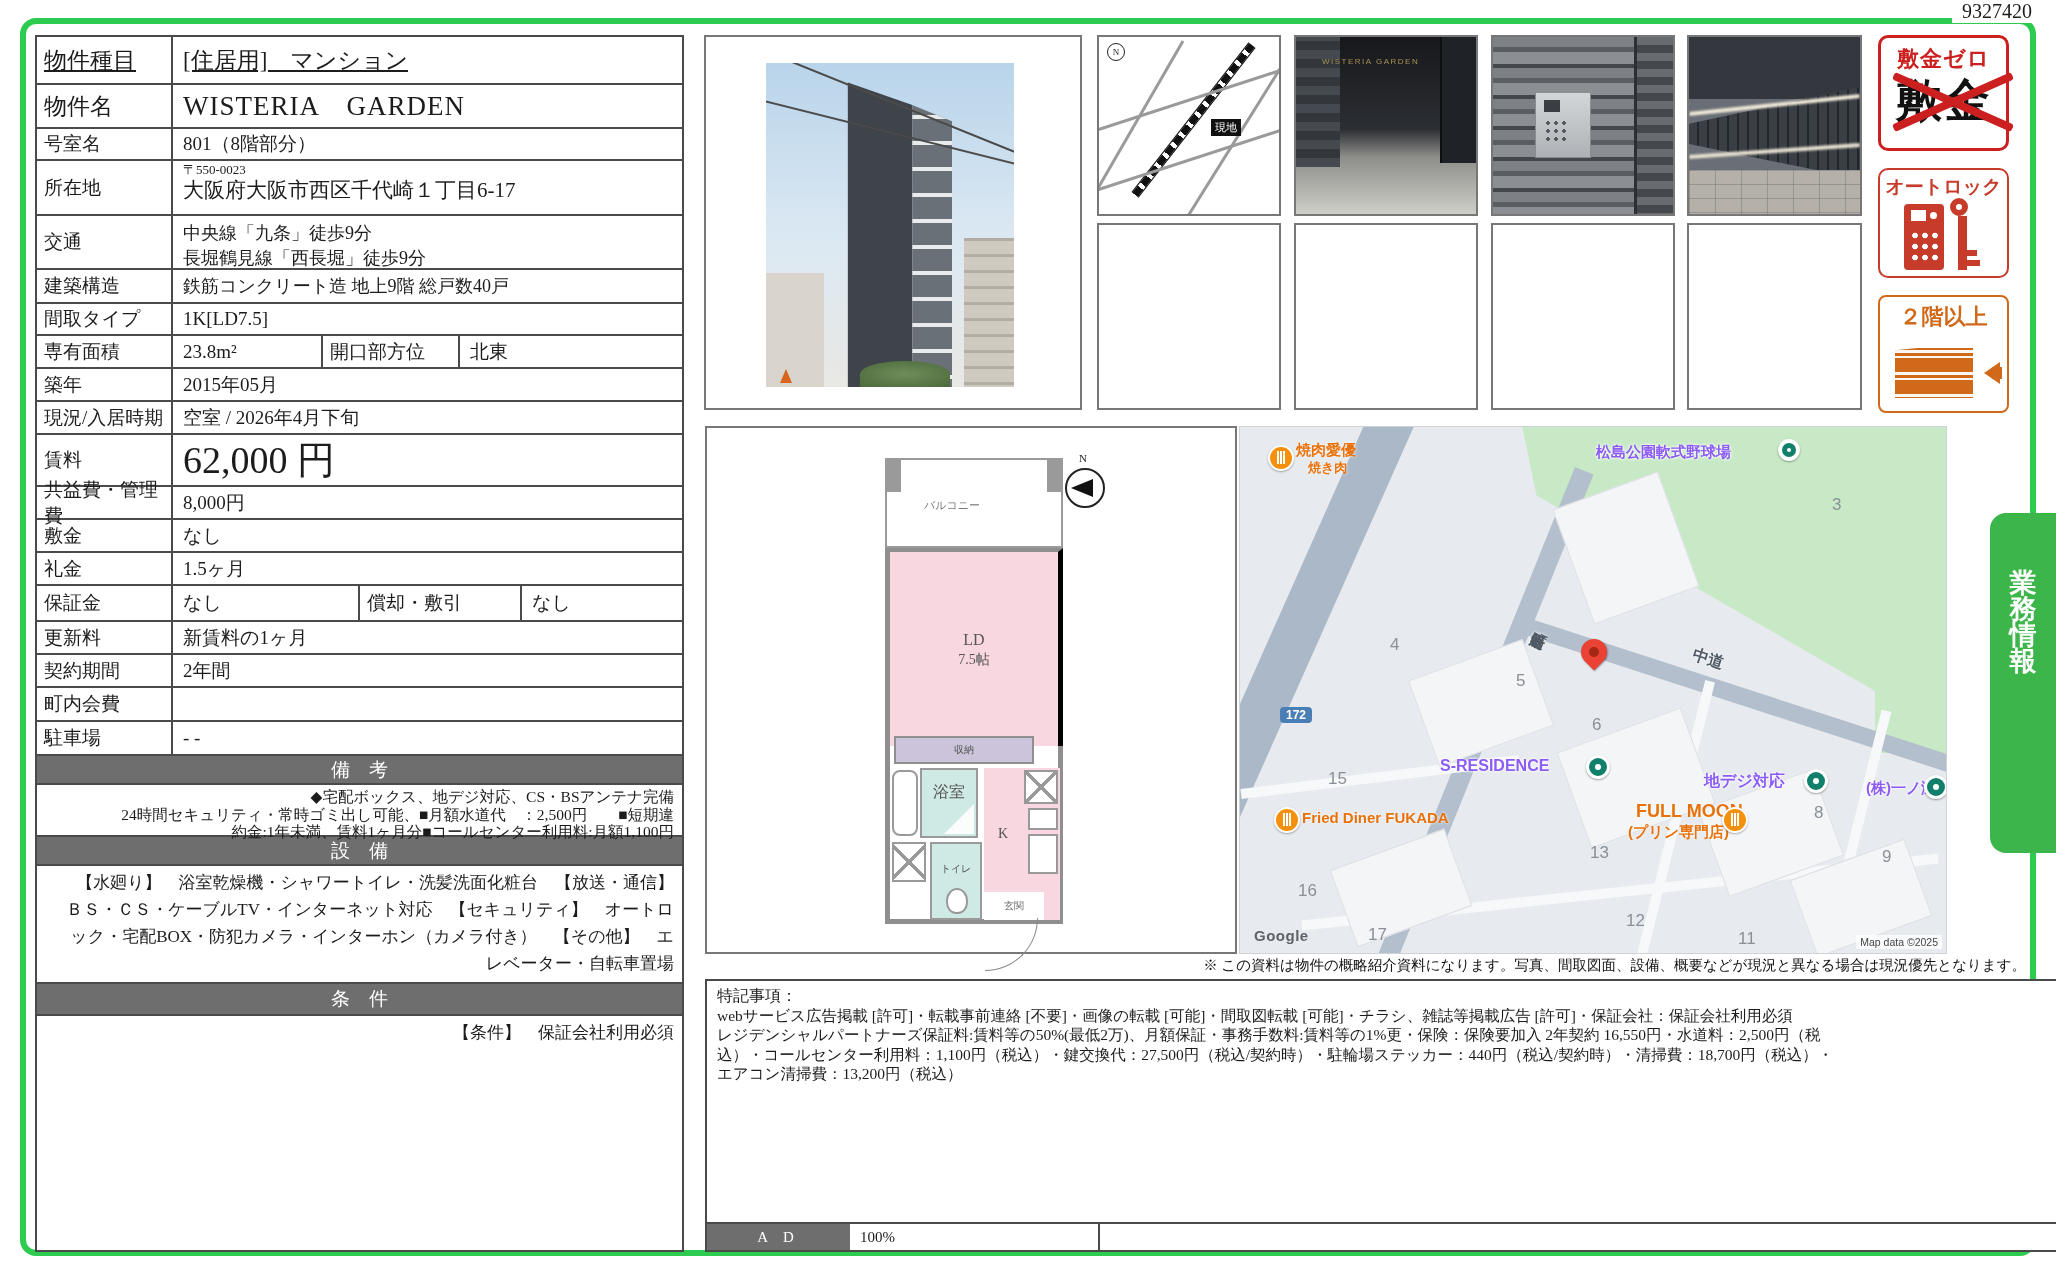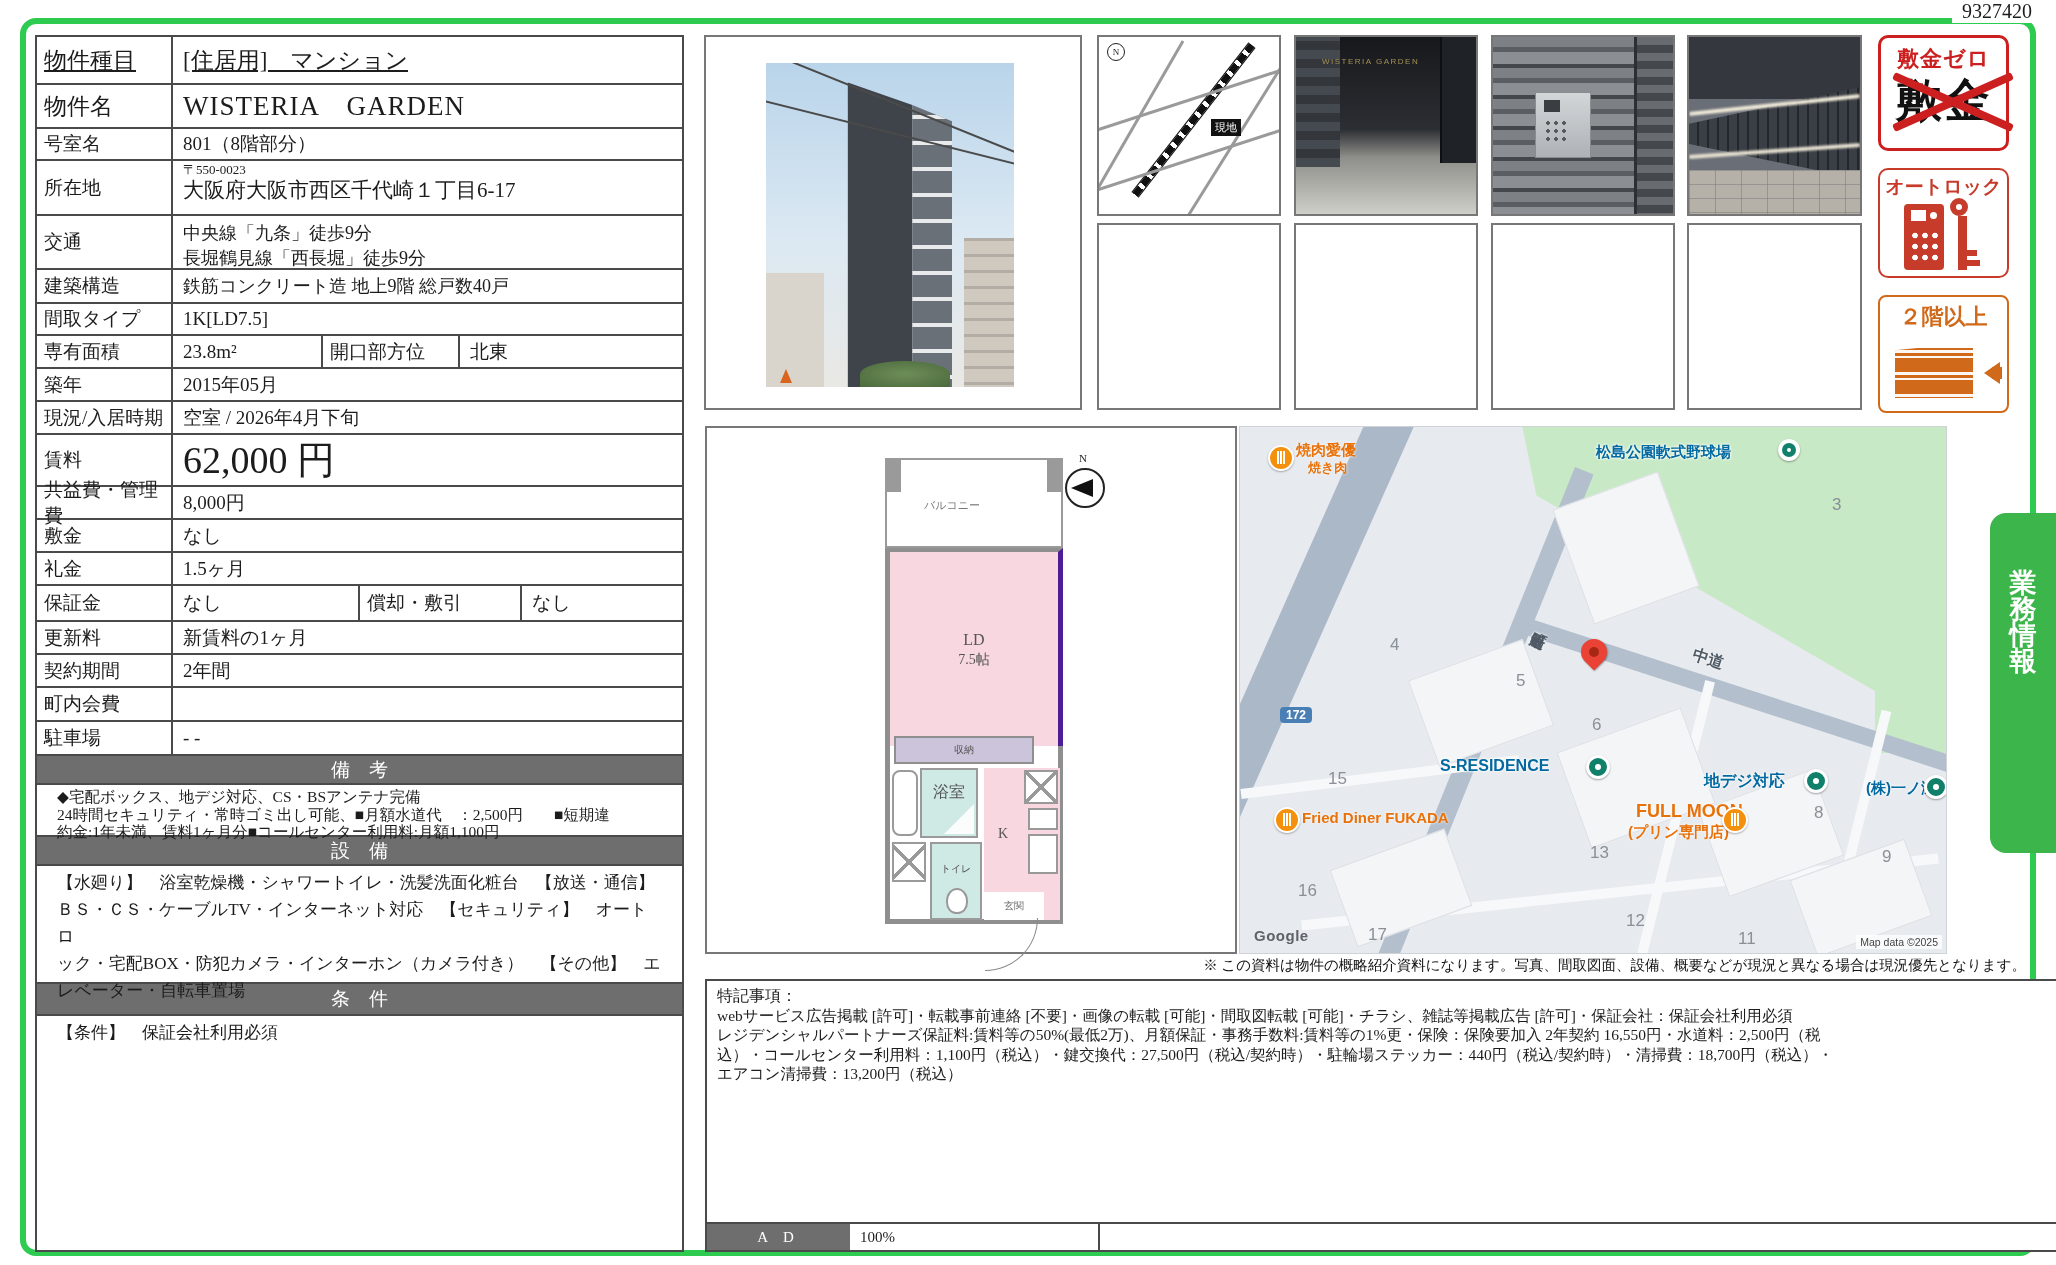--- a/index.html
+++ b/index.html
@@ -15,21 +15,21 @@
           border:2px solid #4a4a4a;box-sizing:border-box;background:#fff;}
   .row{display:flex;border-top:2px solid #4a4a4a;box-sizing:border-box;align-items:stretch;}
   .row:first-child{border-top:none;text-decoration:underline;}
   .lbl{width:136px;flex:none;border-right:2px solid #4a4a4a;box-sizing:border-box;
        padding:3px 7px;font-size:19px;display:flex;align-items:center;}
   .val{flex:1;padding:3px 10px;font-size:19px;display:flex;align-items:center;box-sizing:border-box;}
   .lbl2{flex:none;border-left:2px solid #4a4a4a;border-right:2px solid #4a4a4a;
         box-sizing:border-box;padding:3px 7px;font-size:19px;display:flex;align-items:center;}
   .secbar{background:#6e6e6e;color:#fff;text-align:center;font-size:19px;
           display:flex;align-items:center;justify-content:center;border-top:2px solid #4a4a4a;box-sizing:border-box;}
-  .sectext{border-top:2px solid #4a4a4a;box-sizing:border-box;padding:3px 20px;font-size:15.5px;line-height:17.5px;}
+  .sectext{border-top:2px solid #4a4a4a;box-sizing:border-box;padding:3px 8px;font-size:15.5px;line-height:17.5px;text-align:right;}
   .big{font-size:23px;}
   
   .pbox{position:absolute;border:2px solid #777;background:#fff;box-sizing:border-box;overflow:hidden;}
   
   #mainphoto{position:absolute;left:60px;top:26px;width:248px;height:324px;
              background:linear-gradient(180deg,#b9d4ea,#dcE9f3 55%,#e9e8e4);overflow:hidden;}
   .bldgL{position:absolute;left:0;top:210px;width:58px;height:114px;background:#d9d5cd;}
   .bldgR{position:absolute;right:0;top:175px;width:50px;height:149px;background:#cfc9bf;
          background-image:repeating-linear-gradient(180deg,rgba(90,90,90,.25) 0 3px,transparent 3px 16px);}
   .towerA{position:absolute;left:0;top:0;width:100%;height:100%;background:#3f434a;
@@ -121,21 +121,21 @@
   .fp{position:absolute;left:178px;top:30px;width:178px;height:466px;}
   .fpcompass{position:absolute;left:358px;top:40px;width:36px;height:36px;border:2.5px solid #222;
              border-radius:50%;}
   .fpcompass:after{content:"";position:absolute;left:4px;top:9px;width:0;height:0;
                    border-top:9px solid transparent;border-bottom:9px solid transparent;border-right:22px solid #111;}
   .fpN{position:absolute;left:372px;top:24px;font-size:11px;color:#222;}
   .balc{position:absolute;left:0;top:0;width:178px;height:90px;border:2px solid #9a9a9a;box-sizing:border-box;}
   .balcpost{position:absolute;width:16px;height:34px;background:#9a9a9a;}
   .balclbl{position:absolute;left:0;top:38px;width:130px;text-align:center;font-size:11px;color:#777;}
   .ld{position:absolute;left:0;top:90px;width:178px;height:198px;background:#f9d7e1;
-      border-left:5px solid #8f8f8f;border-right:5px solid #4c1d95;border-top:4px solid #8f8f8f;box-sizing:border-box;}
+      border-left:5px solid #8f8f8f;border-right:5px solid #000000;border-top:4px solid #8f8f8f;box-sizing:border-box;}
   .ldlbl{position:absolute;left:0;top:78px;width:100%;text-align:center;font-size:16px;color:#555;line-height:20px;}
   .lower{position:absolute;left:0;top:288px;width:178px;height:178px;background:#fff;
          border:5px solid #8f8f8f;border-top:none;box-sizing:border-box;}
   .closet{position:absolute;left:4px;top:-10px;width:140px;height:28px;background:#cbc4da;
           border:2px solid #8f8f8f;box-sizing:border-box;font-size:10px;color:#555;
           display:flex;align-items:center;justify-content:center;}
   .tub{position:absolute;left:2px;top:24px;width:26px;height:66px;background:#fff;border:2px solid #9a9a9a;
        border-radius:8px;box-sizing:border-box;}
   .bath{position:absolute;left:30px;top:22px;width:58px;height:70px;background:#cfe9e4;
         border:2px solid #9a9a9a;box-sizing:border-box;font-size:16px;color:#555;text-align:center;padding-top:12px;}
@@ -168,21 +168,21 @@
   .park2{position:absolute;right:0;top:40%;width:10%;height:22%;background:#c8e9c5;}
   .roadA{position:absolute;left:150px;top:-60px;width:46px;height:820px;background:#aab8c8;
          transform:rotate(24deg);transform-origin:top left;}
   .roadB{position:absolute;left:335px;top:40px;width:20px;height:600px;background:#b3bfcd;
          transform:rotate(22deg);transform-origin:top left;}
   .roadC{position:absolute;left:285px;top:190px;width:470px;height:17px;background:#b3bfcd;
          transform:rotate(18deg);transform-origin:left top;}
   .street{position:absolute;background:#f7f8fa;}
   .blk{position:absolute;background:#f4f5f7;border:1px solid #dcdfe4;transform:rotate(-20deg);}
   .mnum{position:absolute;color:#8a9097;font-size:17px;}
-  .mlbl{position:absolute;color:#0369a1;font-size:14px;font-weight:bold;text-shadow:0 0 3px #fff,0 0 3px #fff;}
+  .mlbl{position:absolute;color:#8b5cf6;font-size:14px;font-weight:bold;text-shadow:0 0 3px #fff,0 0 3px #fff;}
   .morange{position:absolute;color:#e8710a;font-size:15px;font-weight:bold;text-shadow:0 0 3px #fff;}
   .vroad{position:absolute;writing-mode:vertical-rl;color:#4e5a66;font-size:15px;font-weight:bold;
          transform:rotate(24deg);text-shadow:0 0 3px #fff;}
   .nroad{position:absolute;color:#4e5a66;font-size:16px;font-weight:bold;transform:rotate(18deg);text-shadow:0 0 3px #fff;}
   .pinred{position:absolute;width:26px;height:26px;background:#ea4335;border-radius:50% 50% 50% 0;
           transform:rotate(-45deg);box-shadow:0 1px 2px rgba(0,0,0,.4);}
   .pinred:after{content:"";position:absolute;left:8px;top:8px;width:10px;height:10px;background:#a52714;border-radius:50%;}
   .pingreen{position:absolute;width:22px;height:22px;background:#fff;border-radius:50%;
             box-shadow:0 1px 2px rgba(0,0,0,.35);}
   .pingreen:after{content:"";position:absolute;left:4px;top:4px;width:14px;height:14px;background:#11806b;border-radius:50%;}

